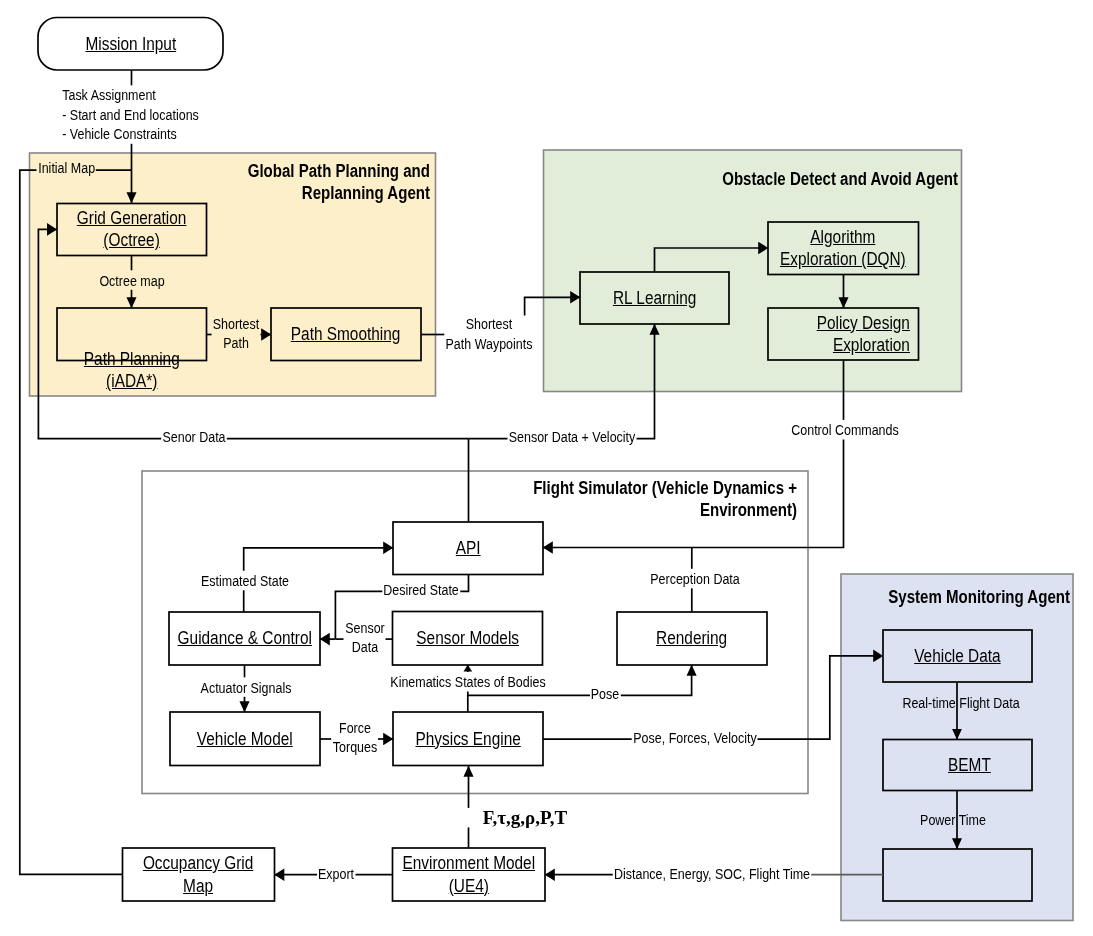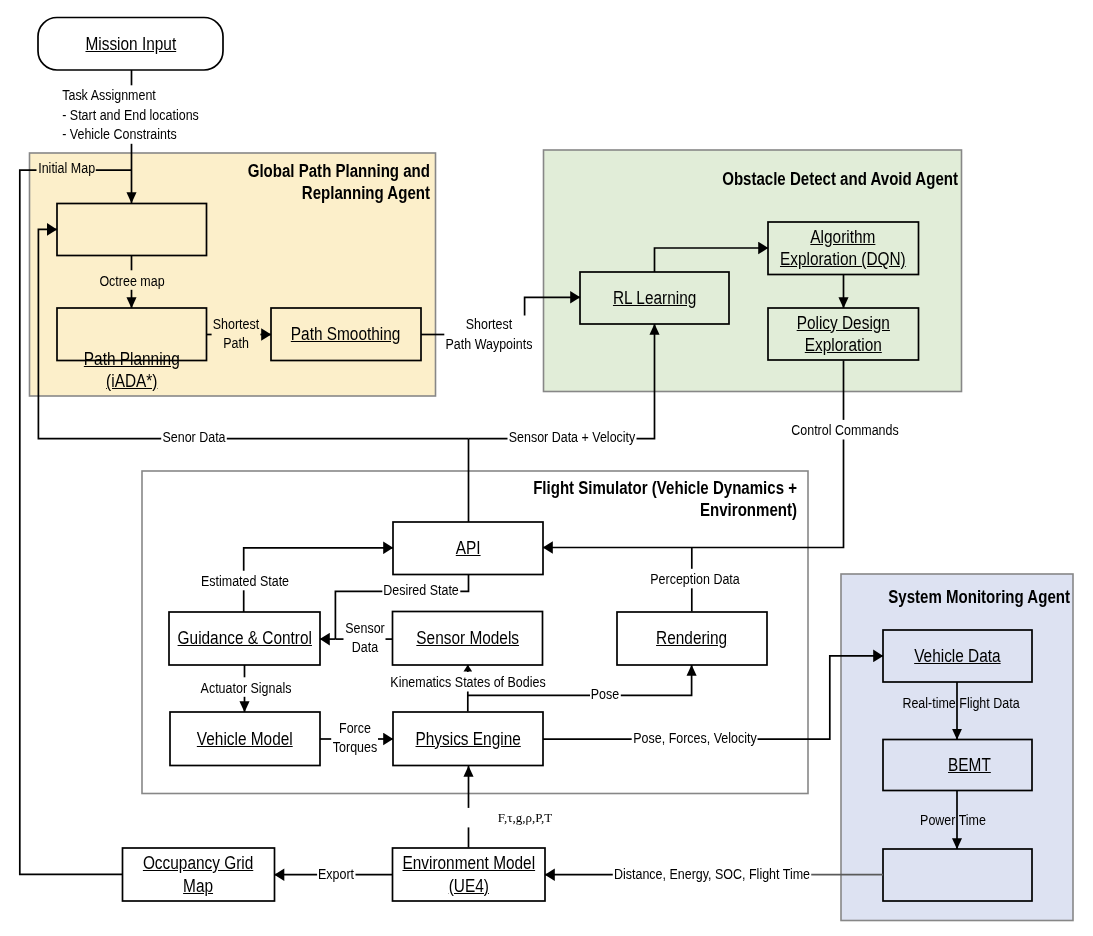--- a/index.html
+++ b/index.html
@@ -11,22 +11,22 @@
   .panel-title{z-index:7;position:absolute;font-weight:bold;font-size:17.5px;line-height:22px;color:#000;
                transform:scaleX(0.86);transform-origin:right top;text-align:right;white-space:pre-line;}
   .node{z-index:6;position:absolute;box-sizing:border-box;display:flex;
         align-items:center;justify-content:center;text-align:center;background:transparent;text-decoration:underline;}
   .node span{display:block;font-size:17.6px;line-height:22.5px;color:#000;
              transform:scaleX(0.875);white-space:pre-line;}
   .lbl{z-index:8;position:absolute;font-size:15.5px;line-height:19.5px;color:#000;white-space:pre;
        padding:0 1.5px;}
   .lbl.c{text-align:center;transform:translate(-50%,calc(-50% - 1.5px)) scaleX(0.805);}
   .lbl.l{text-align:left;transform:translateY(calc(-50% - 1.5px)) scaleX(0.805);transform-origin:left center;}
-  .lbl.serif{font-family:"Liberation Serif",serif;font-size:13px;
-             transform:translate(-50%,calc(-50% - 1px)) scaleX(1);}
+  .lbl.serif{font-family:"Liberation Serif",serif;font-size:19px;
+             transform:translate(-50%,calc(-50% - 1px)) scaleX(1);font-weight:bold;}
   .node span{white-space:pre;}
 </style>
 </head>
 <body>
 
 <div id="stage">
 
   <div class="panel" id="p-global" style="left:29.5px;top:153px;width:406px;height:243px;background:#fcefca;"></div>
   <div class="panel" id="p-obstacle" style="left:543.5px;top:150px;width:418px;height:241.5px;background:#e1edd8;"></div>
   <div class="panel" id="p-flight" style="left:142px;top:471px;width:666px;height:322.5px;background:#ffffff;"></div>
@@ -150,36 +150,40 @@
 Replanning Agent</div>
   <div class="panel-title" style="right:135.5px;top:168px;width:340px;">Obstacle Detect and Avoid Agent</div>
   <div class="panel-title" style="right:296px;top:476.5px;width:400px;">Flight Simulator (Vehicle Dynamics +
 Environment)</div>
   <div class="panel-title" style="right:23.5px;top:586px;width:260px;">System Monitoring Agent</div>
 
   <div class="node" id="n-mission" style="left:38px;top:17.5px;width:185px;height:52.5px;border-radius:19px;">
     <span>Mission Input</span>
   </div>
 
+  <div class="node" id="n-grid" style="left:57px;top:203px;width:149.5px;height:52px;">
+    <span>Grid Generation
+(Octree)</span>
+  </div>
   <div class="node" id="n-pathplan" style="left:57px;top:308px;width:149.5px;height:52.5px;margin-top:36px;">
     <span>Path Planning
 (iADA*)</span>
   </div>
   <div class="node" id="n-pathsmooth" style="left:271px;top:308px;width:150px;height:52.5px;">
     <span>Path Smoothing</span>
   </div>
 
   <div class="node" id="n-rl" style="left:580px;top:272px;width:149px;height:52px;">
     <span>RL Learning</span>
   </div>
   <div class="node" id="n-algo" style="left:768px;top:222px;width:150.5px;height:52.5px;">
     <span>Algorithm
 Exploration (DQN)</span>
   </div>
-  <div class="node" id="n-policy" style="left:768px;top:308px;width:150.5px;height:52px;">
+  <div class="node" id="n-policy" style="left:788px;top:308px;width:150.5px;height:52px;text-align:right;">
     <span>Policy Design
 Exploration</span>
   </div>
 
   <div class="node" id="n-api" style="left:393px;top:522px;width:150px;height:52.5px;">
     <span>API</span>
   </div>
   <div class="node" id="n-guidance" style="left:169px;top:612px;width:151px;height:53px;">
     <span>Guidance &amp; Control</span>
   </div>

